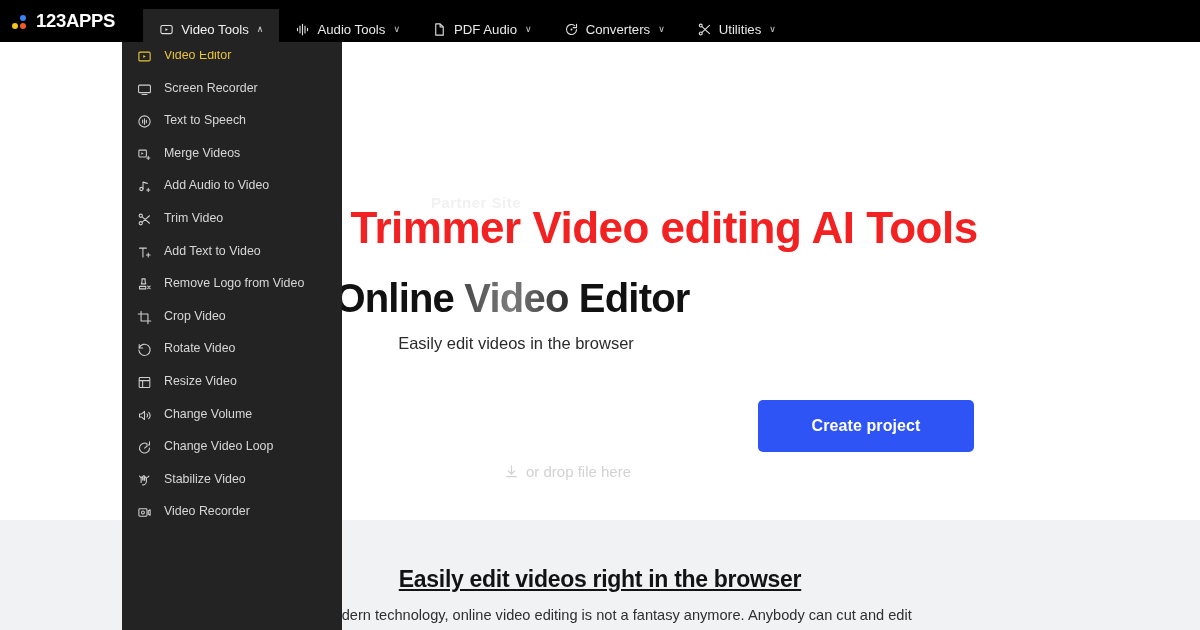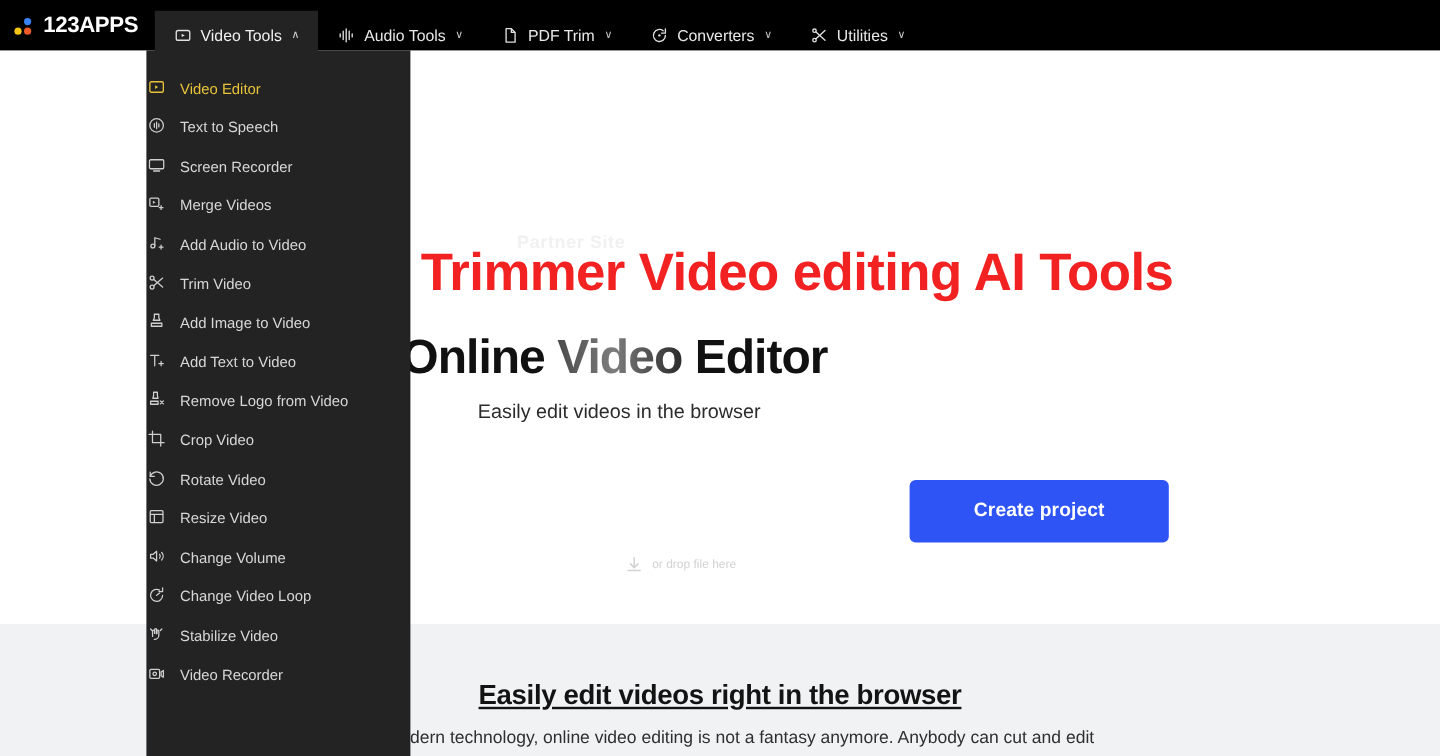--- a/index.html
+++ b/index.html
@@ -15,21 +15,21 @@
   
   .topnav {
     position: absolute; top: 0; left: 0;
     width: 1200px; height: 42px;
     background: #000000;
     display: flex; align-items: center;
     z-index: 30;
   }
   .logo {
     display: flex; align-items: center;
-    padding-left: 12px; padding-right: 14px;
+    padding-left: 12px; padding-right: 28px;
     height: 42px; cursor: pointer;
   }
   .logo-dots {
     position: relative; width: 17px; height: 17px; margin-right: 7px;
   }
   .logo-dots i {
     position: absolute; width: 6px; height: 6px; border-radius: 50%;
     display: block;
   }
   .logo-dots i.d-blue   { background: #3b82f6; left: 8px;  top: 2px; }
@@ -55,22 +55,22 @@
   .dropdown {
     position: absolute;
     top: 42px; left: 122px;
     width: 220px; height: 588px;
     background: #232323;
     z-index: 25;
     padding-top: 6px;
     overflow: hidden;
   }
   .dd-item {
-    display: flex; align-items: flex-end;
-    height: 32.6px; 
+    display: flex; align-items: flex-start;
+    height: 32.6px; padding-left: 14px;
     color: #d7d7d7; font-size: 12.4px;
     cursor: pointer;
   }
   .dd-item.highlight { color: #e8c33a; }
   .dd-ico {
     width: 17px; height: 17px; margin-right: 11px;
     display: flex; align-items: center; justify-content: center;
     flex: 0 0 17px;
   }
   .dd-ico svg { width: 15px; height: 15px; display: block; }
@@ -127,21 +127,21 @@
     background: #2f54f5;
     border: none; border-radius: 5px;
     color: #ffffff; font-size: 16px; font-weight: 700;
     font-family: "Liberation Sans", sans-serif;
     cursor: pointer;
     letter-spacing: .1px;
   }
   .drop-hint {
     position: absolute; top: 421px; left: 0; width: 1135px;
     display: flex; align-items: center; justify-content: center; gap: 7px;
-    color: #d2d2d2; font-size: 10px;
+    color: #d2d2d2; font-size: 15px;
   }
   .drop-hint svg { width: 15px; height: 15px; display: block; }
 
   
   .lower {
     position: absolute; top: 520px; left: 0;
     width: 1200px; height: 110px;
     background: #f0f2f4;
     z-index: 4;
   }
@@ -205,41 +205,41 @@
         <svg viewBox="0 0 24 24" fill="none" stroke="#e8c33a" stroke-width="1.8" stroke-linecap="round" stroke-linejoin="round">
           <rect x="3" y="5" width="18" height="14" rx="2"></rect>
             <path d="M10 9.5l4 2.5-4 2.5z" fill="#e8c33a" stroke="none"></path>
         </svg>
       </span>
       <span>Video Editor</span>
     </div>
 
     <div class="dd-item">
       <span class="dd-ico">
+        <svg viewBox="0 0 24 24" fill="none" stroke="#cfcfcf" stroke-width="1.7" stroke-linecap="round" stroke-linejoin="round">
+          <rect x="2.5" y="5" width="19" height="12" rx="1.6"></rect>
+            <path d="M8 20h8"></path>
+        </svg>
+      </span>
+      <span>Screen Recorder</span>
+    </div>
+
+    <div class="dd-item">
+      <span class="dd-ico">
         <svg viewBox="0 0 24 24" fill="none" stroke="#cfcfcf" stroke-width="1.7" stroke-linecap="round">
           <circle cx="12" cy="12" r="9"></circle>
             <path d="M9 9.5v5M12 7.5v9M15 10v4"></path>
         </svg>
       </span>
       <span>Text to Speech</span>
     </div>
 
     <div class="dd-item">
       <span class="dd-ico">
         <svg viewBox="0 0 24 24" fill="none" stroke="#cfcfcf" stroke-width="1.7" stroke-linecap="round" stroke-linejoin="round">
-          <rect x="2.5" y="5" width="19" height="12" rx="1.6"></rect>
-            <path d="M8 20h8"></path>
-        </svg>
-      </span>
-      <span>Screen Recorder</span>
-    </div>
-
-    <div class="dd-item">
-      <span class="dd-ico">
-        <svg viewBox="0 0 24 24" fill="none" stroke="#cfcfcf" stroke-width="1.7" stroke-linecap="round" stroke-linejoin="round">
           <rect x="3" y="5" width="12" height="11" rx="1.5"></rect>
             <path d="M7 8.5l3.5 2L7 12.5z" fill="#cfcfcf" stroke="none"></path>
           <path d="M18 15v5M15.5 17.5h5"></path>
         </svg>
       </span>
       <span>Merge Videos</span>
     </div>
 
     <div class="dd-item">
       <span class="dd-ico">
@@ -256,29 +256,20 @@
       <span class="dd-ico">
         <svg viewBox="0 0 24 24" fill="none" stroke="#cfcfcf" stroke-width="1.7" stroke-linecap="round" stroke-linejoin="round">
           <circle cx="6" cy="18" r="2.6"></circle>
             <circle cx="6" cy="6" r="2.6"></circle>
           <path d="M8.2 7.8L20 18M8.2 16.2L20 6"></path>
         </svg>
       </span>
       <span>Trim Video</span>
     </div>
 
-    <div class="dd-item">
-      <span class="dd-ico">
-        <svg viewBox="0 0 24 24" fill="none" stroke="#cfcfcf" stroke-width="1.7" stroke-linecap="round" stroke-linejoin="round">
-          <path d="M9 3h6v5l1.5 3h-9L9 8z"></path>
-            <path d="M5 15h14v4H5z"></path>
-        </svg>
-      </span>
-      <span>Add Image to Video</span>
-    </div>
 
     <div class="dd-item">
       <span class="dd-ico">
         <svg viewBox="0 0 24 24" fill="none" stroke="#cfcfcf" stroke-width="1.7" stroke-linecap="round" stroke-linejoin="round">
           <path d="M4 5h11M9.5 5v14"></path>
             <path d="M18 13v6M15 16h6"></path>
         </svg>
       </span>
       <span>Add Text to Video</span>
     </div>
@@ -404,21 +395,21 @@
       <span class="caret">∨</span>
     </div>
 
     <div class="navitem">
       <span class="nav-ico">
         <svg viewBox="0 0 24 24" fill="none" stroke="#e0e0e0" stroke-width="1.8" stroke-linejoin="round">
           <path d="M6 3h7l5 5v13H6z"></path>
             <path d="M13 3v5h5"></path>
         </svg>
       </span>
-      <span>PDF Trim</span>
+      <span>PDF Audio</span>
       <span class="caret">∨</span>
     </div>
 
     <div class="navitem">
       <span class="nav-ico">
         <svg viewBox="0 0 24 24" fill="none" stroke="#e0e0e0" stroke-width="1.8" stroke-linecap="round" stroke-linejoin="round">
           <path d="M20 12a8 8 0 1 1-3-6.2"></path>
             <path d="M20 3.5V9h-5.2"></path>
             <circle cx="12" cy="12" r="1.6" fill="#e0e0e0" stroke="none"></circle>
         </svg>

